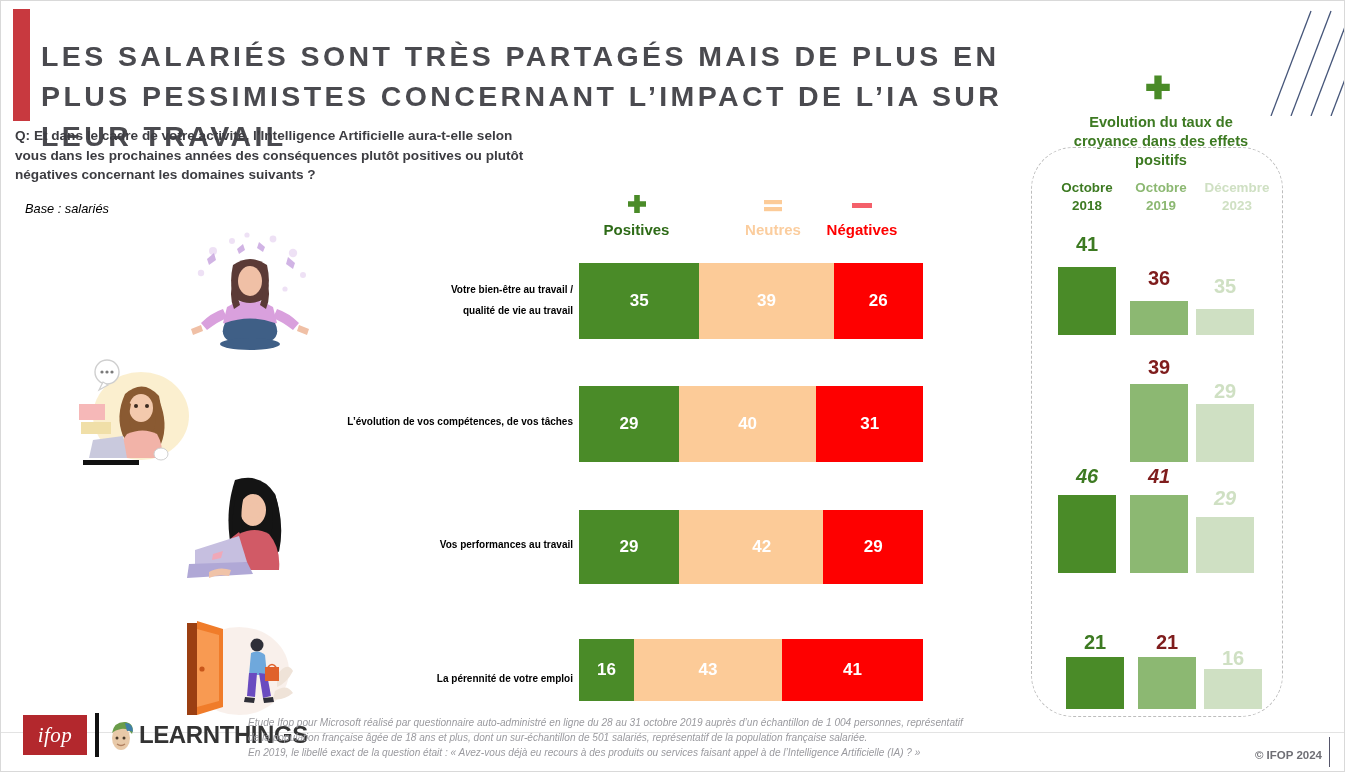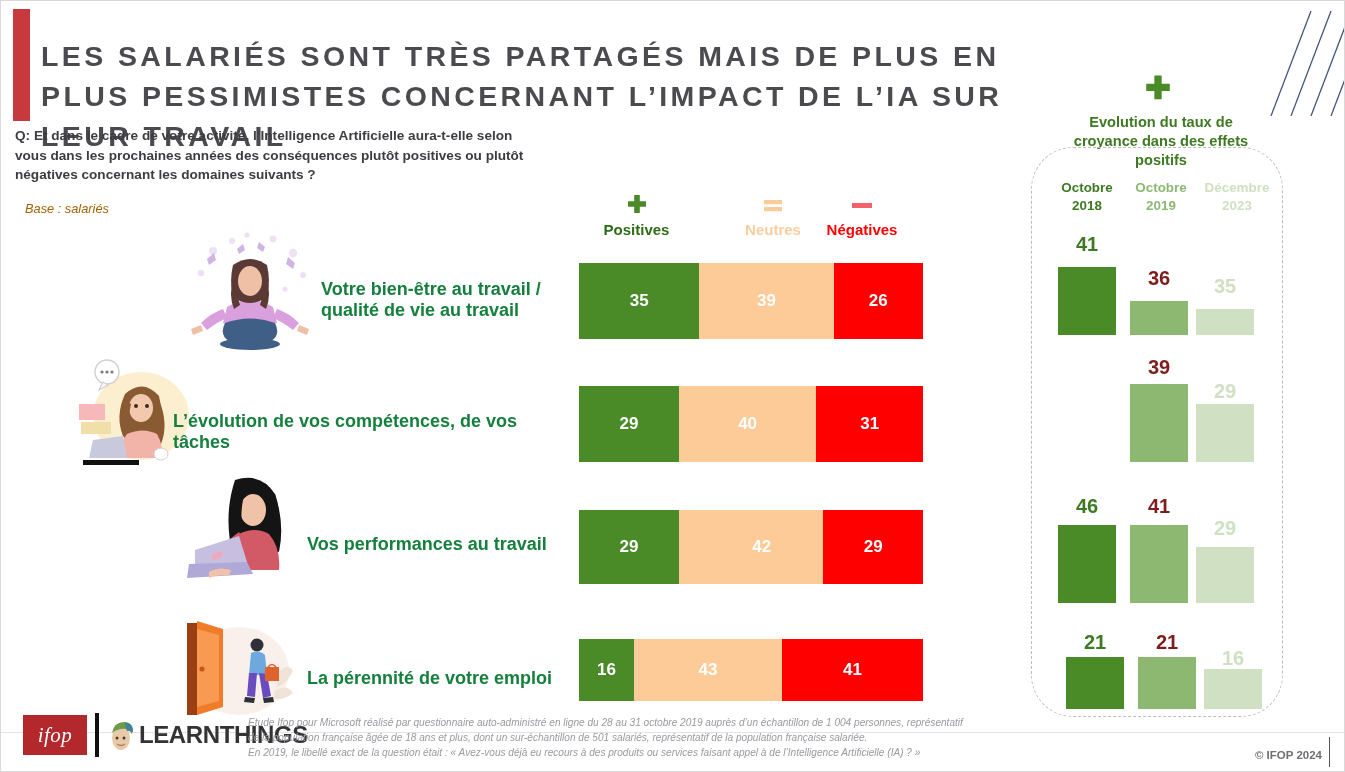--- a/index.html
+++ b/index.html
@@ -63,21 +63,21 @@
     font-weight: bold;
     line-height: 19.5px;
     color: #3c3c41;
   }
   .base-label {
     position: absolute;
     left: 24px;
     top: 200px;
     font-size: 12.8px;
     font-style: italic;
-    color: #a16207;
+    color: #000000;
   }
 
   
   .legend {
     position: absolute;
     left: 578px;
     top: 192px;
     width: 344px;
     height: 60px;
   }
@@ -107,24 +107,25 @@
     left: 0;
     width: 1010px;
   }
   .row-illus {
     position: absolute;
     top: 0;
   }
   .row-label {
     position: absolute;
     width: 252px;
-    font-size: 18px;
+    text-align: right;
+    font-size: 10px;
     font-weight: bold;
     line-height: 21px;
-    color: #15803d;
+    color: #000000;
   }
   .bars {
     position: absolute;
     left: 578px;
     height: 100%;
     width: 344px;
   }
   .seg {
     position: absolute;
     top: 0;
@@ -486,21 +487,21 @@
     <div class="evo-bar c2023" style="left:1195px;height:26px;"></div>
   </div>
 
   <div class="evo-group" style="top:355px;height:106px;">
     <div class="evo-val v2019" style="left:1129px;top:0px;">39</div>
     <div class="evo-bar c2019" style="left:1129px;height:78px;"></div>
     <div class="evo-val v2023" style="left:1195px;top:24px;">29</div>
     <div class="evo-bar c2023" style="left:1195px;height:58px;"></div>
   </div>
 
-  <div class="evo-group" style="top:494px;height:108px;">
+  <div class="evo-group" style="top:464px;height:108px;font-style:italic;">
     <div class="evo-val v2018" style="left:1057px;top:0px;">46</div>
     <div class="evo-bar c2018" style="left:1057px;height:78px;"></div>
     <div class="evo-val v2019" style="left:1129px;top:0px;">41</div>
     <div class="evo-bar c2019" style="left:1129px;height:78px;"></div>
     <div class="evo-val v2023" style="left:1195px;top:22px;">29</div>
     <div class="evo-bar c2023" style="left:1195px;height:56px;"></div>
   </div>
 
   <div class="evo-group" style="top:630px;height:78px;margin-left:8px;">
     <div class="evo-val v2018" style="left:1057px;top:0px;">21</div>

